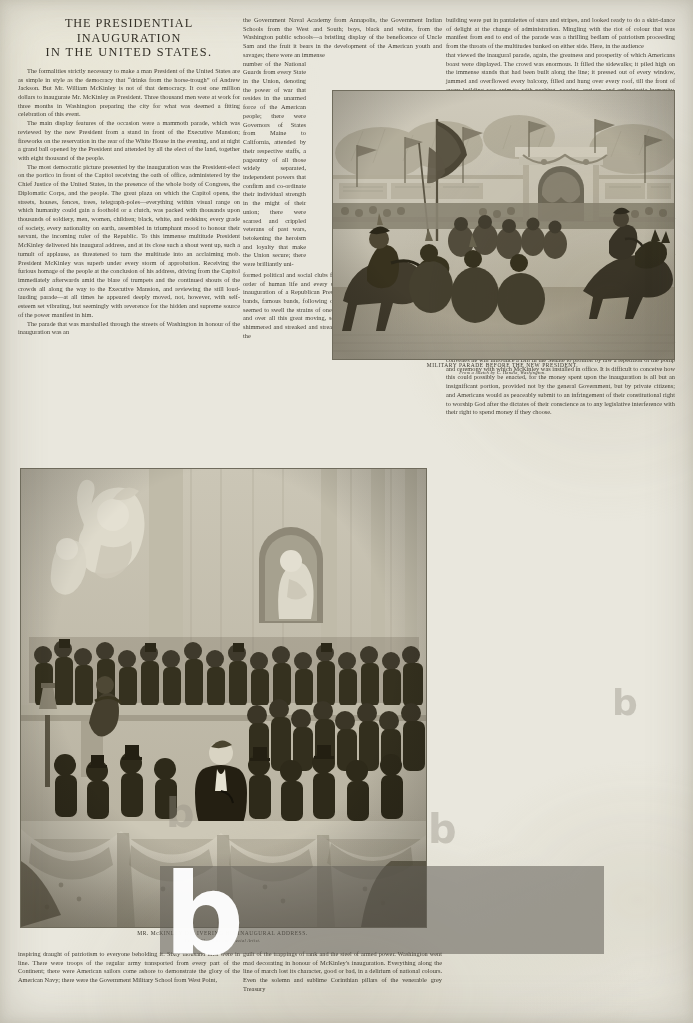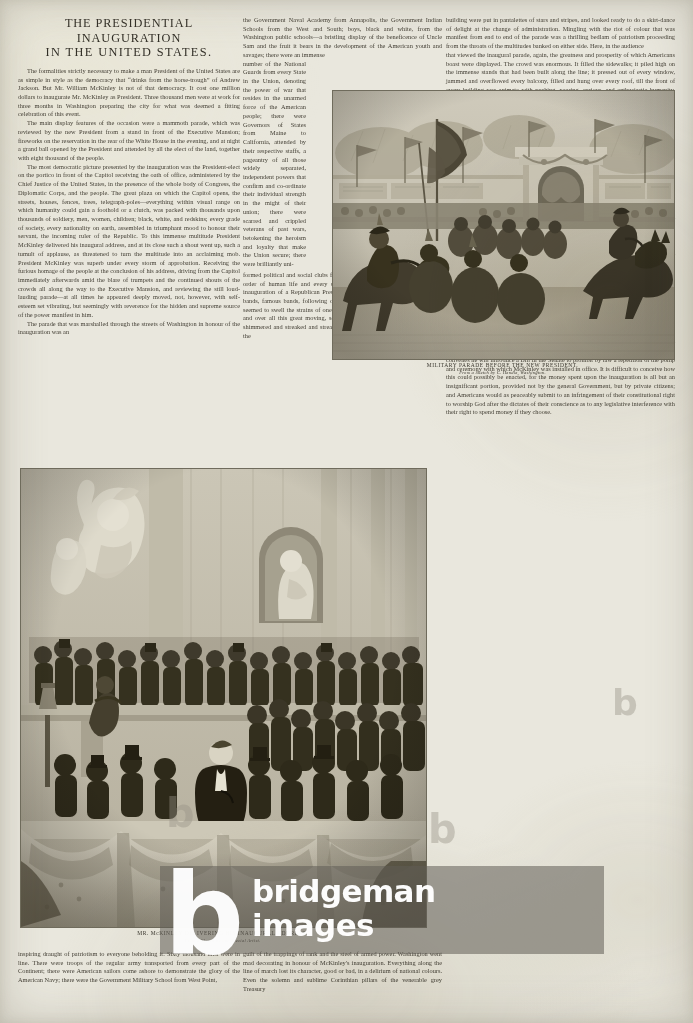--- a/index.html
+++ b/index.html
@@ -644,19 +644,15 @@
 
   <div class="paper-grain"></div>
   <div class="edge-shade"></div>
 
   <div class="watermark">
     <div class="wm-ghost wm-g1">b</div>
     <div class="wm-ghost wm-g2">b</div>
     <div class="wm-ghost wm-g3">b</div>
     <div class="wm-band"></div>
     <div class="wm-bigb">b</div>
-    <div class="wm-text">
-      <div>bridgeman</div>
-      <div>images</div>
-    </div>
   </div>
 
 </div>
 
 </body></html>

